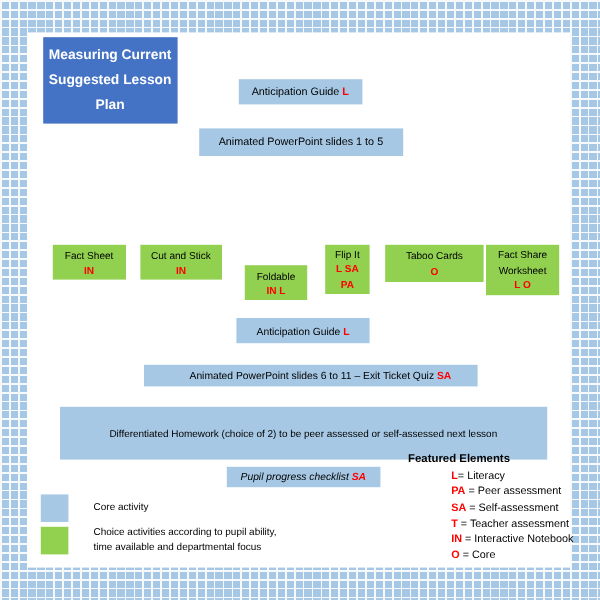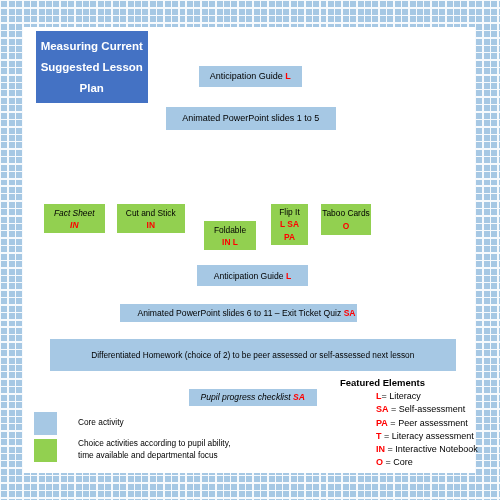--- a/index.html
+++ b/index.html
@@ -30,30 +30,30 @@
   
   #title-box{left:36px;top:31px;width:111.5px;height:72px;font-size:11.5px;line-height:21px;}
 
   
   .ln{white-space:nowrap;}
   .nl{white-space:pre-line;}
   #fb0{left:198.5px;top:65.5px;width:103.5px;height:21px;font-size:9px;}
   #fb1{left:166px;top:106.5px;width:169.5px;height:23.5px;font-size:9px;text-align:right;}
   #fb2{left:88px;top:148px;width:320px;height:31px;font-size:8.6px;line-height:12.6px;}
   #fb3{left:197px;top:265px;width:111px;height:21px;font-size:8.6px;}
-  #fb4{left:120px;top:303.5px;width:237px;height:18.5px;font-size:8.6px;padding-left:16px;}
-  #fb5{left:49.5px;top:339px;width:406.5px;height:32px;font-size:8.3px;line-height:12.6px;gap:46px;}
+  #fb4{left:120px;top:303.5px;width:278px;height:18.5px;font-size:8.6px;padding-left:16px;}
+  #fb5{left:49.5px;top:339px;width:406.5px;height:44px;font-size:8.3px;line-height:12.6px;gap:46px;}
   #fb6{left:188.5px;top:388.5px;width:128.5px;height:17.5px;font-size:8.6px;font-style:italic;}
 
   
-  #gb0{left:44px;top:204px;width:60.5px;height:29px;font-size:8.4px;line-height:12px;font-style:italic;}
+  #gb0{left:44px;top:204px;width:60.5px;height:29px;font-size:8.4px;line-height:12px;}
   #gb1{left:116.5px;top:204px;width:68.5px;height:29px;font-size:8.4px;line-height:12px;}
   #gb2{left:204px;top:221px;width:52px;height:29px;font-size:8.4px;line-height:12px;}
   #gb3{left:271px;top:204px;width:37px;height:41px;font-size:8.4px;line-height:12.5px;}
-  #gb4{left:321px;top:204px;width:50px;height:31px;font-size:8.4px;line-height:12.5px;}
+  #gb4{left:321px;top:204px;width:82px;height:31px;font-size:8.4px;line-height:12.5px;}
   #gb5{left:405px;top:204px;width:61px;height:42px;font-size:8.4px;line-height:12.5px;}
 
   
   #featured{position:absolute;left:340px;top:377px;font-size:9px;color:#000;}
   .fe-head{font-weight:bold;font-size:9.5px;margin-bottom:2px;}
   .fe-row{line-height:13.3px;white-space:nowrap;padding-left:36px;}
   .fe-txt{color:#000;}
 
   #sw0{left:33.7px;top:411.5px;background:#a6c8e4;}
   #sw1{left:33.7px;top:438.8px;background:#92d050;}
@@ -124,27 +124,32 @@
     </div>
     <div class="box green" id="gb3">
       <div class="ln">Flip It</div>
       <div class="ln red nl">L SA
 PA</div>
     </div>
     <div class="box green" id="gb4">
       <div class="ln">Taboo Cards</div>
       <div class="ln red">O</div>
     </div>
+    <div class="box green" id="gb5">
+      <div class="ln">Fact Share</div>
+      <div class="ln">Worksheet</div>
+      <div class="ln red">L O</div>
+    </div>
 
     <div id="featured">
       <div class="fe-head">Featured Elements</div>
       <div class="fe-row"><span class="red">L</span><span class="fe-txt"><span>=</span> <span>Literacy</span></span></div>
+      <div class="fe-row"><span class="red">PA</span><span class="fe-txt"> <span>=</span> <span>Peer assessment</span></span></div>
       <div class="fe-row"><span class="red">SA</span><span class="fe-txt"> <span>=</span> <span>Self-assessment</span></span></div>
-      <div class="fe-row"><span class="red">PA</span><span class="fe-txt"> <span>=</span> <span>Peer assessment</span></span></div>
-      <div class="fe-row"><span class="red">T</span><span class="fe-txt"> <span>=</span> <span>Literacy assessment</span></span></div>
+      <div class="fe-row"><span class="red">T</span><span class="fe-txt"> <span>=</span> <span>Teacher assessment</span></span></div>
       <div class="fe-row"><span class="red">IN</span><span class="fe-txt"> <span>=</span> <span>Interactive Notebook</span></span></div>
       <div class="fe-row"><span class="red">O</span><span class="fe-txt"> <span>=</span> <span>Core</span></span></div>
     </div>
 
     <div class="legend-sw" id="sw0"></div>
     <div class="legend-txt" id="lt0">
       <div>Core activity</div>
     </div>
     <div class="legend-sw" id="sw1"></div>
     <div class="legend-txt" id="lt1">

